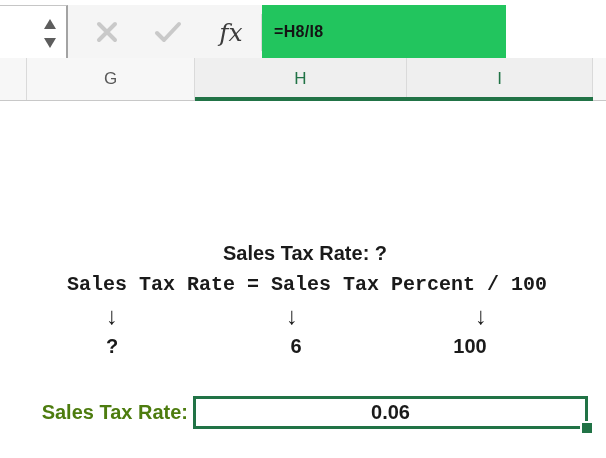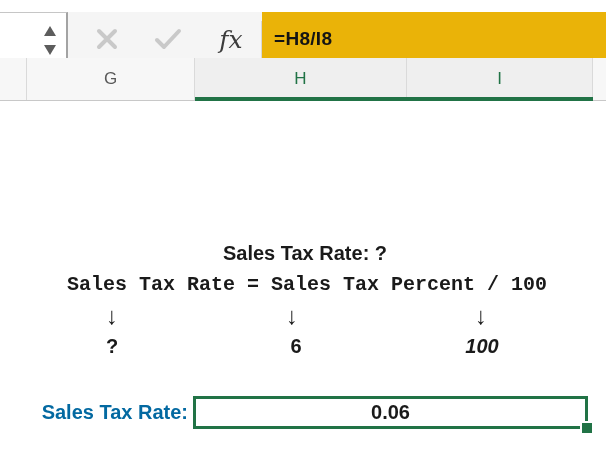--- a/index.html
+++ b/index.html
@@ -6,21 +6,21 @@
   body{
     width:606px;height:458px;overflow:hidden;position:relative;
     background:#ffffff;
     font-family:"Liberation Sans",sans-serif;
     -webkit-font-smoothing:antialiased;
   }
   .app{position:absolute;inset:0;}
 
   
   .formula-bar{
-    position:absolute;left:0;top:12px;width:606px;height:56px;
+    position:absolute;left:0;top:5px;width:506px;height:56px;
     background:#f5f5f5;border-bottom:2px solid #b4b4b4;box-sizing:border-box;padding-left:12px;
   }
   .name-box{
     position:absolute;left:0;top:0;width:68px;height:54px;
     background:#ffffff;border-top:1px solid #c6c6c6;border-right:2px solid #a3a3a3;
     box-sizing:border-box;
   }
   .spinner{
     position:absolute;right:9px;top:0;height:54px;width:14px;
     display:flex;flex-direction:column;align-items:center;justify-content:center;gap:9px;
@@ -31,23 +31,23 @@
   .fb-icon.cancel{left:93px;width:28px;}
   .fb-icon.enter{left:152px;width:32px;}
   .fx{
     position:absolute;left:211px;top:0;height:54px;width:40px;
     display:flex;align-items:center;justify-content:center;
     font-family:"DejaVu Serif",serif;font-style:italic;font-size:25px;color:#3c3c3c;
   }
   .fb-divider{position:absolute;left:261px;top:9px;height:37px;width:1px;background:#d8d8d8;}
   .formula-input{
     position:absolute;left:262px;top:0;right:0;height:54px;
-    background:#eab308;display:flex;align-items:center;
+    background:#22c55e;display:flex;align-items:center;
     padding-left:12px;box-sizing:border-box;
-    font-size:19px;font-weight:600;color:#141414;letter-spacing:0.3px;
+    font-size:16px;font-weight:600;color:#141414;letter-spacing:0.3px;
   }
 
   
   .col-headers{
     position:absolute;left:0;top:58px;width:606px;height:43px;
     border-bottom:1px solid #c8c8c8;box-sizing:border-box;
   }
   .col{
     position:absolute;top:0;height:42px;box-sizing:border-box;
     display:flex;align-items:center;justify-content:center;
@@ -70,26 +70,26 @@
   .line2{left:307px;top:172px;font-family:Liberation Mono, monospace;}
   .arrow{
     position:absolute;transform:translateX(-50%);top:201px;
     font-size:24px;font-weight:400;color:#1a1a1a;
   }
   .arrow.a1{left:112px;} .arrow.a2{left:292px;} .arrow.a3{left:481px;}
   .val{
     position:absolute;transform:translateX(-50%);top:234px;
     font-size:20px;font-weight:600;color:#1a1a1a;white-space:nowrap;
   }
-  .val.v1{left:112px;} .val.v2{left:296px;} .val.v3{left:482px;font-style:italic;}
+  .val.v1{left:112px;} .val.v2{left:296px;} .val.v3{left:470px;}
 
   .result-label{
     position:absolute;left:188px;top:295px;height:33px;
     transform:translateX(-100%);display:flex;align-items:center;
-    font-size:20px;font-weight:600;color:#0369a1;white-space:nowrap;
+    font-size:20px;font-weight:600;color:#4d7c0f;white-space:nowrap;
   }
   .sel-cell{
     position:absolute;left:193px;top:295px;width:395px;height:33px;
     box-sizing:border-box;border:3px solid #217346;background:#ffffff;
     display:flex;align-items:center;justify-content:center;
     font-size:20px;font-weight:600;color:#1a1a1a;text-align:center;
   }
   .fill-handle{
     position:absolute;left:582px;top:322px;width:10px;height:10px;
     background:#217346;box-shadow:0 0 0 2px #ffffff;

